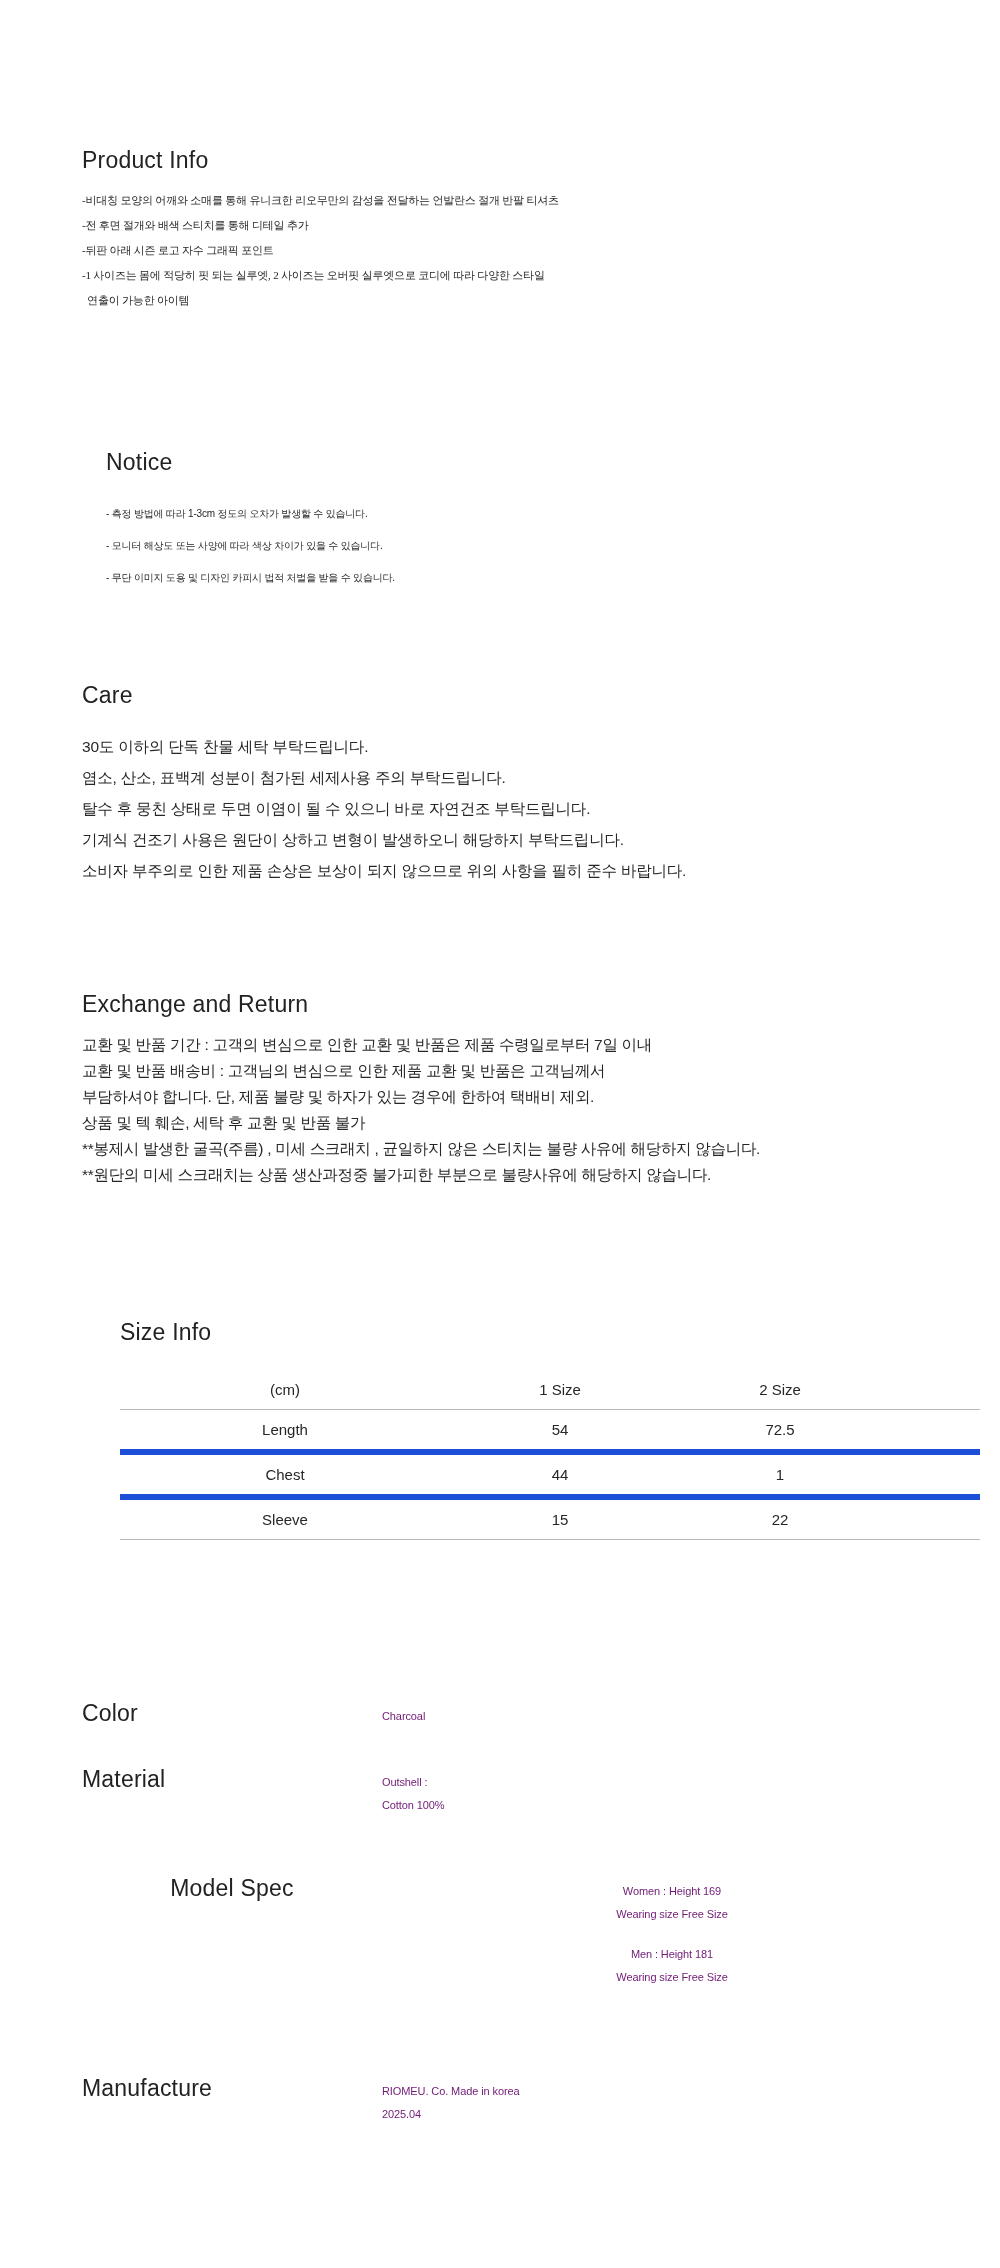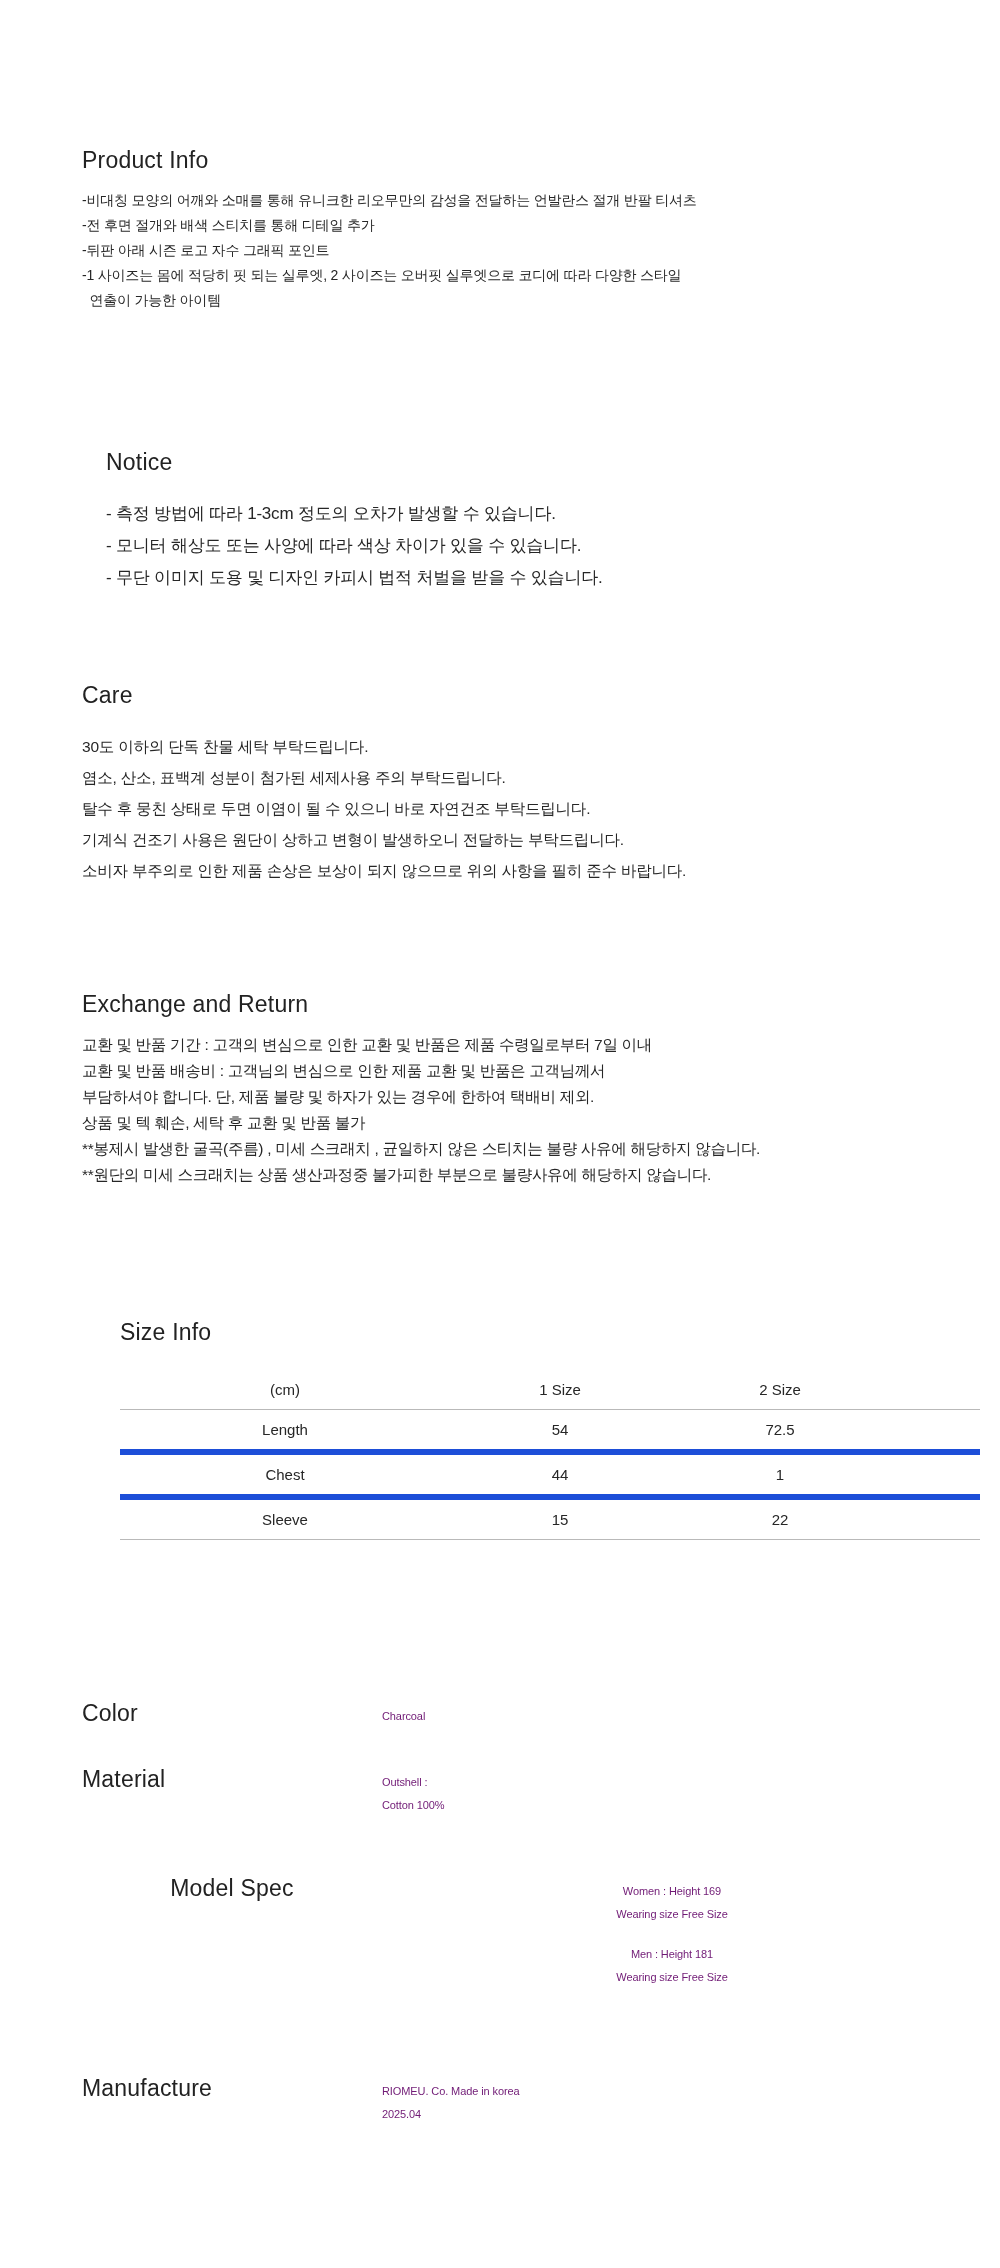--- a/index.html
+++ b/index.html
@@ -31,38 +31,39 @@
 
   
   #product-info {
     position: absolute;
     left: 82px;
     top: 128px;
     width: 860px;
   }
   #product-info .sec-title { margin-bottom: 14px; }
   #product-info .line {
-    font-size: 14px;
+    font-size: 11px;
     line-height: 25px;
     color: #262626;
     letter-spacing: -0.2px;
     white-space: pre-wrap;
+    font-family: Liberation Serif, serif;
   }
 
   
   #notice {
     position: absolute;
     left: 82px;
     top: 430px;
     width: 860px;
     margin-left: 24px;
   }
   #notice .sec-title { margin-bottom: 22px; }
   #notice .line {
-    font-size: 17px;
+    font-size: 10px;
     line-height: 32px;
     color: #262626;
     letter-spacing: -0.2px;
   }
 
   
   #care {
     position: absolute;
     left: 82px;
     top: 663px;
@@ -175,21 +176,21 @@
     <div class="line">- 측정 방법에 따라 1-3cm 정도의 오차가 발생할 수 있습니다.</div>
     <div class="line">- 모니터 해상도 또는 사양에 따라 색상 차이가 있을 수 있습니다.</div>
     <div class="line">- 무단 이미지 도용 및 디자인 카피시 법적 처벌을 받을 수 있습니다.</div>
   </section>
 
   <section id="care">
     <h2 class="sec-title">Care</h2>
     <div class="line">30도 이하의 단독 찬물 세탁 부탁드립니다.</div>
     <div class="line">염소, 산소, 표백계 성분이 첨가된 세제사용 주의 부탁드립니다.</div>
     <div class="line">탈수 후 뭉친 상태로 두면 이염이 될 수 있으니 바로 자연건조 부탁드립니다.</div>
-    <div class="line">기계식 건조기 사용은 원단이 상하고 변형이 발생하오니 전달하는 부탁드립니다.</div>
+    <div class="line">기계식 건조기 사용은 원단이 상하고 변형이 발생하오니 해당하지 부탁드립니다.</div>
     <div class="line">소비자 부주의로 인한 제품 손상은 보상이 되지 않으므로 위의 사항을 필히 준수 바랍니다.</div>
   </section>
 
   <section id="exchange">
     <h2 class="sec-title">Exchange and Return</h2>
     <div class="line">교환 및 반품 기간 : 고객의 변심으로 인한 교환 및 반품은 제품 수령일로부터 7일 이내</div>
     <div class="line">교환 및 반품 배송비 : 고객님의 변심으로 인한 제품 교환 및 반품은 고객님께서</div>
     <div class="line">부담하셔야 합니다. 단, 제품 불량 및 하자가 있는 경우에 한하여 택배비 제외.</div>
     <div class="line">상품 및 텍 훼손, 세탁 후 교환 및 반품 불가</div>
     <div class="line">**봉제시 발생한 굴곡(주름) , 미세 스크래치 , 균일하지 않은 스티치는 불량 사유에 해당하지 않습니다.</div>

